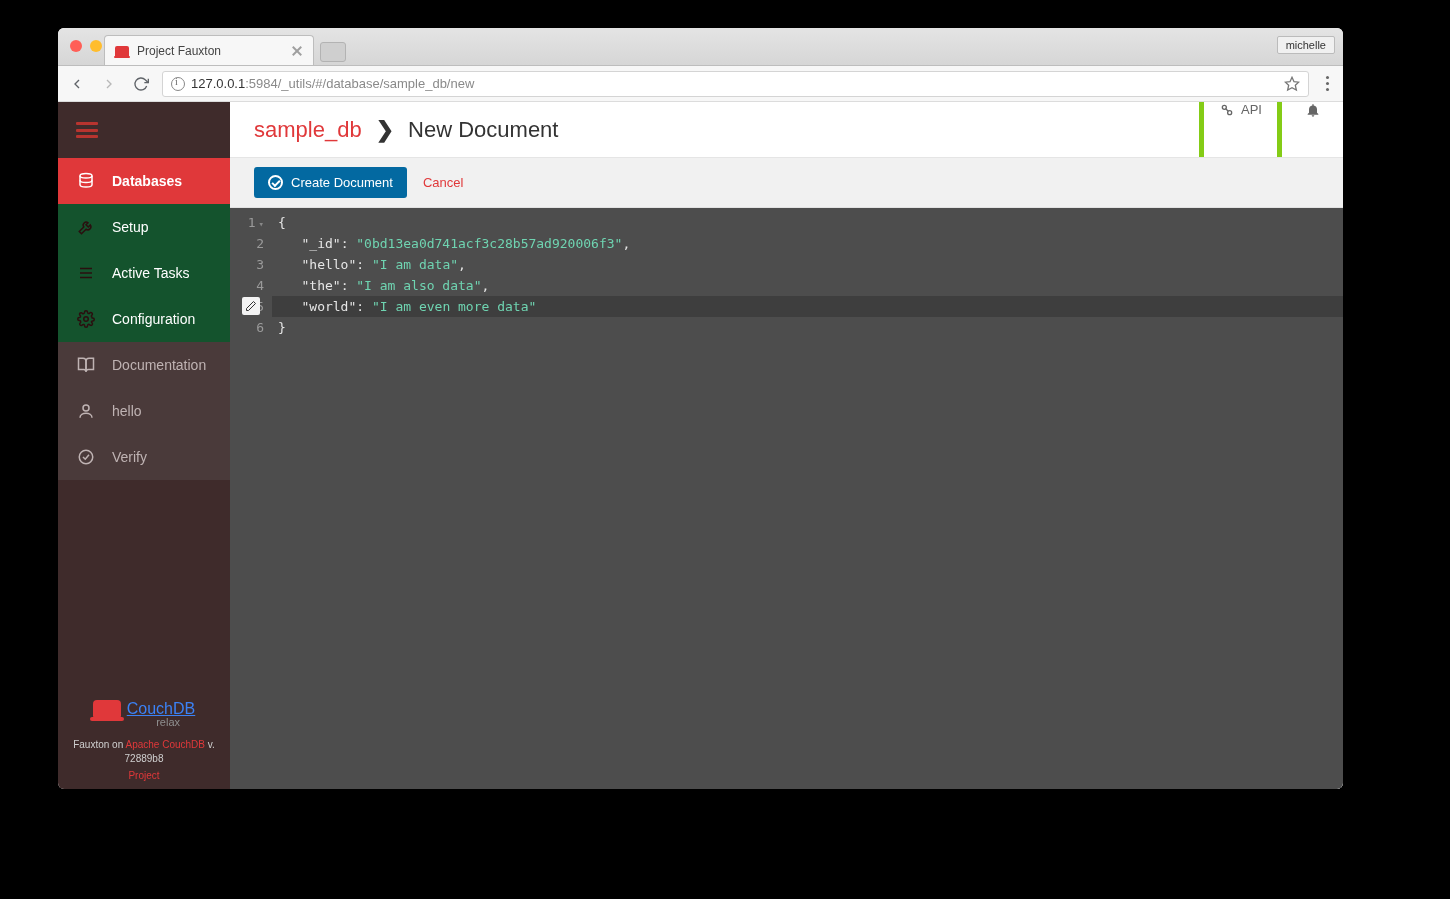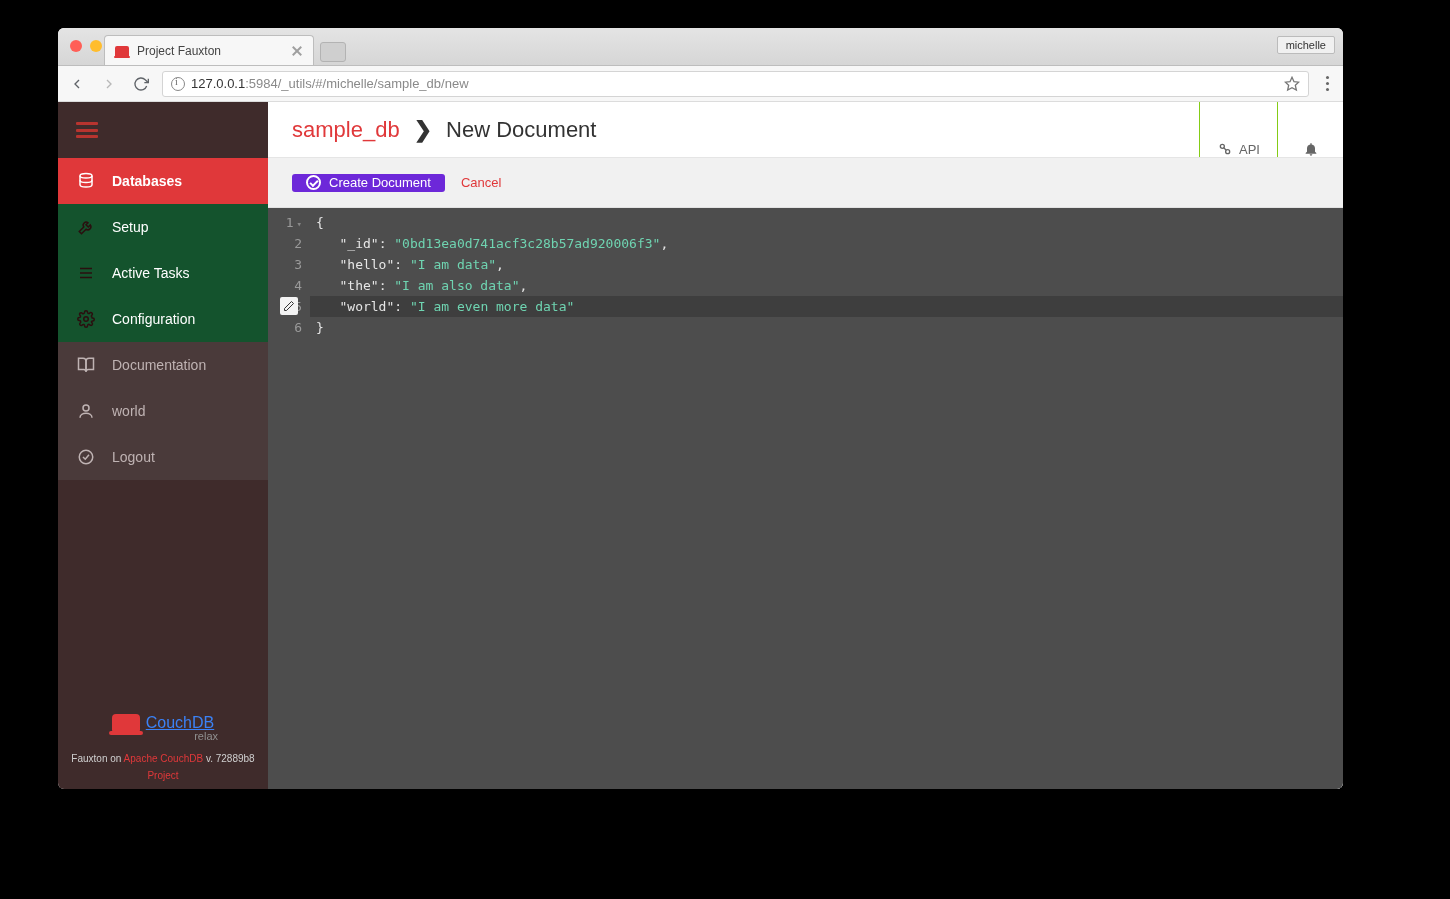--- a/index.html
+++ b/index.html
@@ -69,21 +69,21 @@
   .omnibox .info-ic{ width:14px;height:14px;border:1px solid #888;border-radius:50%; position:relative;}
   .omnibox .info-ic::after{content:"i"; position:absolute; left:3px; top:-2px; font-size:10px; color:#666; font-family:serif;}
   .url-host{color:#333;} .url-path{color:#8a8a8a;}
   .star-ic{ width:16px; color:#777; }
   .kebab{ width:16px; display:flex; flex-direction:column; gap:3px; align-items:center; }
   .kebab span{width:3px;height:3px;background:#666;border-radius:50%;}
 
   
   .app{ flex:1; display:flex; min-height:0; }
   .sidebar{
-    width:210px; background:#3f2b2b; color:#ddd; display:flex; flex-direction:column;
+    width:172px; background:#3f2b2b; color:#ddd; display:flex; flex-direction:column;
     font-size:14px;
   }
   .burger-row{ height:56px; display:flex; align-items:center; padding-left:18px; }
   .burger{ width:22px; height:16px; display:flex; flex-direction:column; justify-content:space-between; }
   .burger span{ height:3px; background:#b7342f; border-radius:1px; }
   .nav-item{
     height:46px; display:flex; align-items:center; gap:16px; padding-left:18px;
     color:#fff; cursor:pointer;
   }
   .nav-item.active{ background:#e0383a; font-weight:600;}
@@ -106,28 +106,28 @@
   }
   .header{
     height:56px; border-bottom:1px solid #e5e5e5;
     display:flex; align-items:center; padding-left:24px;
     font-size:22px;
   }
   .crumb-db{ color:#e0383a; }
   .chev{ margin:0 14px; color:#333; font-weight:600; }
   .crumb-page{ color:#333; }
   .header-right{ margin-left:auto; display:flex; height:100%; }
-  .hbtn{ width:66px; border-left:1px solid #84cc16; display:flex; align-items:flex-end; justify-content:center; gap:6px; color:#666; font-size:13px;}
+  .hbtn{ width:66px; border-left:5px solid #84cc16; display:flex; align-items:flex-start; justify-content:center; gap:6px; color:#666; font-size:13px;}
   .hbtn.api{ width:78px; }
   .toolbar{
     height:50px; background:#f1f1f1; border-bottom:1px solid #e2e2e2;
     display:flex; align-items:center; gap:16px; padding-left:24px;
   }
   .btn-create{
-    background:#6d28d9; color:#fff; border:none; height:18px; padding:0 14px;
+    background:#0369a1; color:#fff; border:none; height:31px; padding:0 14px;
     border-radius:3px; font-size:13px; display:flex; align-items:center; gap:8px;
     cursor:pointer;
     justify-content:flex-end;
   }
   .btn-create .ok{ width:15px;height:15px;border:2px solid #fff;border-radius:50%; position:relative;}
   .btn-create .ok::after{content:""; position:absolute; left:2px; top:3px; width:6px; height:3px; border-left:2px solid #fff; border-bottom:2px solid #fff; transform:rotate(-45deg);}
   .btn-cancel{ color:#e0383a; font-size:13px; cursor:pointer; }
 
   .editor{ flex:1; background:#4d4d4d; display:flex; font-family:"Menlo","Consolas",monospace; font-size:13px; position:relative;}
   .gutter{ width:42px; background:#4d4d4d; color:#9a9a9a; text-align:right; padding:4px 8px 0 0; line-height:21px; user-select:none; position:relative; z-index:2;}
@@ -181,21 +181,21 @@
     </div>
     <div class="nav-btn">
       <svg width="16" height="16" viewBox="0 0 24 24" fill="none" stroke="currentColor" stroke-width="2">
           <path d="M23 4v6h-6"></path>
           <path d="M20.49 15a9 9 0 1 1-2.12-9.36L23 10"></path>
         </svg>
     </div>
     <div class="omnibox">
       <span class="info-ic"></span>
       <span>
-        <span class="url-host">127.0.0.1</span><span class="url-path">:5984/_utils/#/michelle/sample_db/new</span>
+        <span class="url-host">127.0.0.1</span><span class="url-path">:5984/_utils/#/database/sample_db/new</span>
       </span>
       <span style="margin-left:auto" class="star-ic">
         <svg width="16" height="16" viewBox="0 0 24 24" fill="none" stroke="currentColor" stroke-width="2">
             <polygon points="12 2 15 8.5 22 9.3 17 14 18.5 21 12 17.5 5.5 21 7 14 2 9.3 9 8.5 12 2"></polygon>
           </svg>
       </span>
     </div>
     <div class="kebab">
         <span></span>
         <span></span>
@@ -259,30 +259,30 @@
         </span>
         <span>Documentation</span>
       </div>
       <div class="nav-item muted">
         <span class="ic">
           <svg width="18" height="18" viewBox="0 0 24 24" fill="none" stroke="currentColor" stroke-width="2">
               <circle cx="12" cy="8" r="4"></circle>
               <path d="M4 21c0-4 4-6 8-6s8 2 8 6"></path>
             </svg>
         </span>
-        <span>world</span>
+        <span>hello</span>
       </div>
       <div class="nav-item muted">
         <span class="ic">
           <svg width="18" height="18" viewBox="0 0 24 24" fill="none" stroke="currentColor" stroke-width="2">
               <circle cx="12" cy="12" r="9"></circle>
               <polyline points="8 12 11 15 16 9"></polyline>
             </svg>
         </span>
-        <span>Logout</span>
+        <span>Verify</span>
       </div>
 
       <div class="sidebar-spacer"></div>
       <div class="brand">
         <div class="brand-row">
           <span class="couch-ic"></span>
           <span class="brand-text">CouchDB</span>
         </div>
         <div class="brand-sub">relax</div>
       </div>

